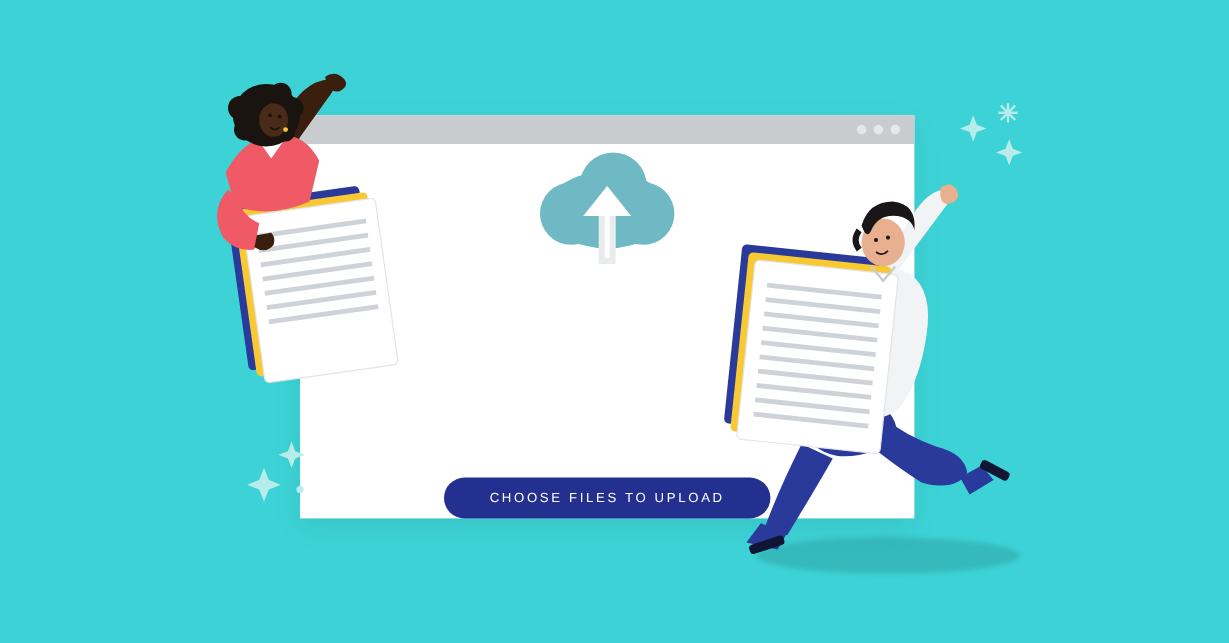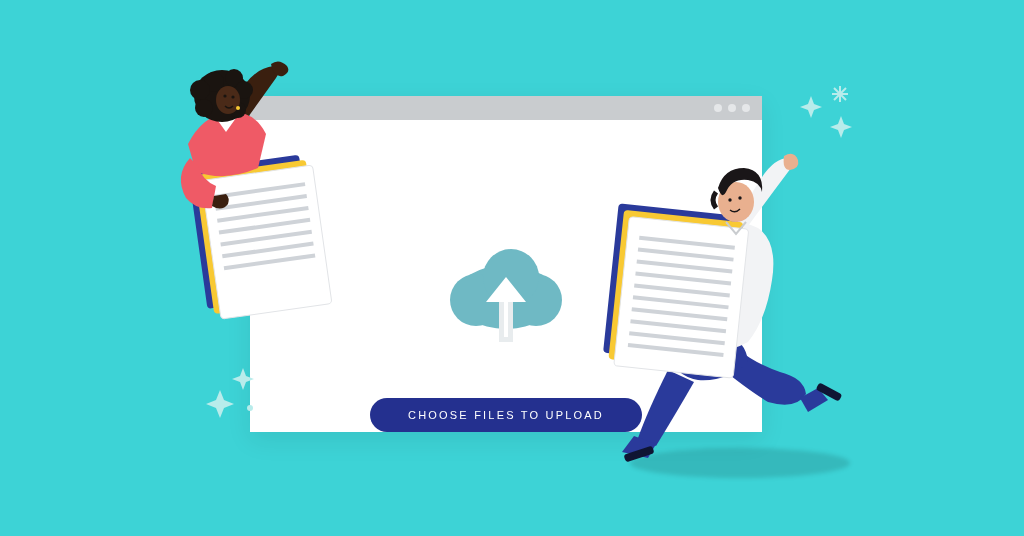--- a/index.html
+++ b/index.html
@@ -35,21 +35,21 @@
     border-radius: 50%;
     background: #e5e7e9;
   }
   .upload-area {
     position: relative;
     width: 100%;
     height: calc(100% - 24px);
     display: flex;
     flex-direction: column;
     align-items: center;
-    justify-content: flex-end;
+    justify-content: space-between;
   }
   .cloud-icon {
     width: 150px;
     height: 120px;
     position: relative;
     margin-bottom: 20px;
   }
   .upload-button {
     background: #24308f;
     color: #ffffff;

